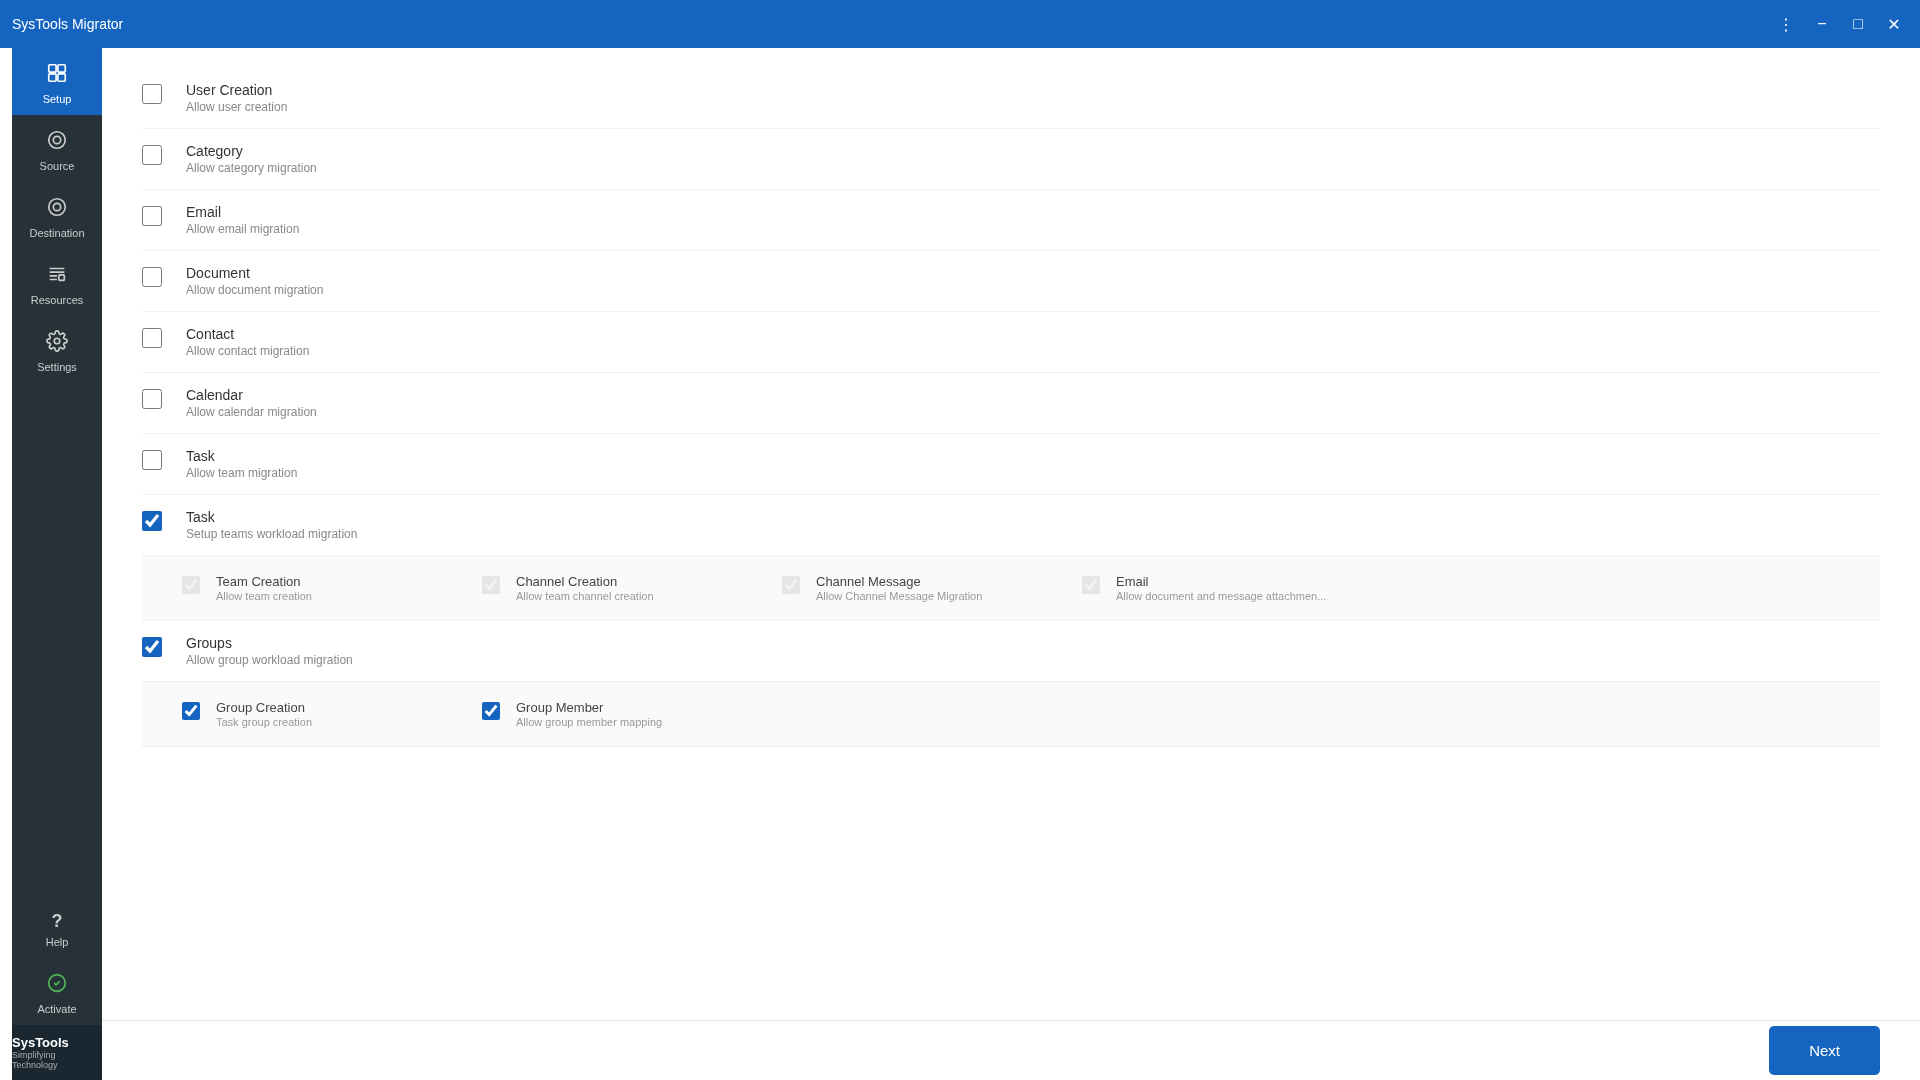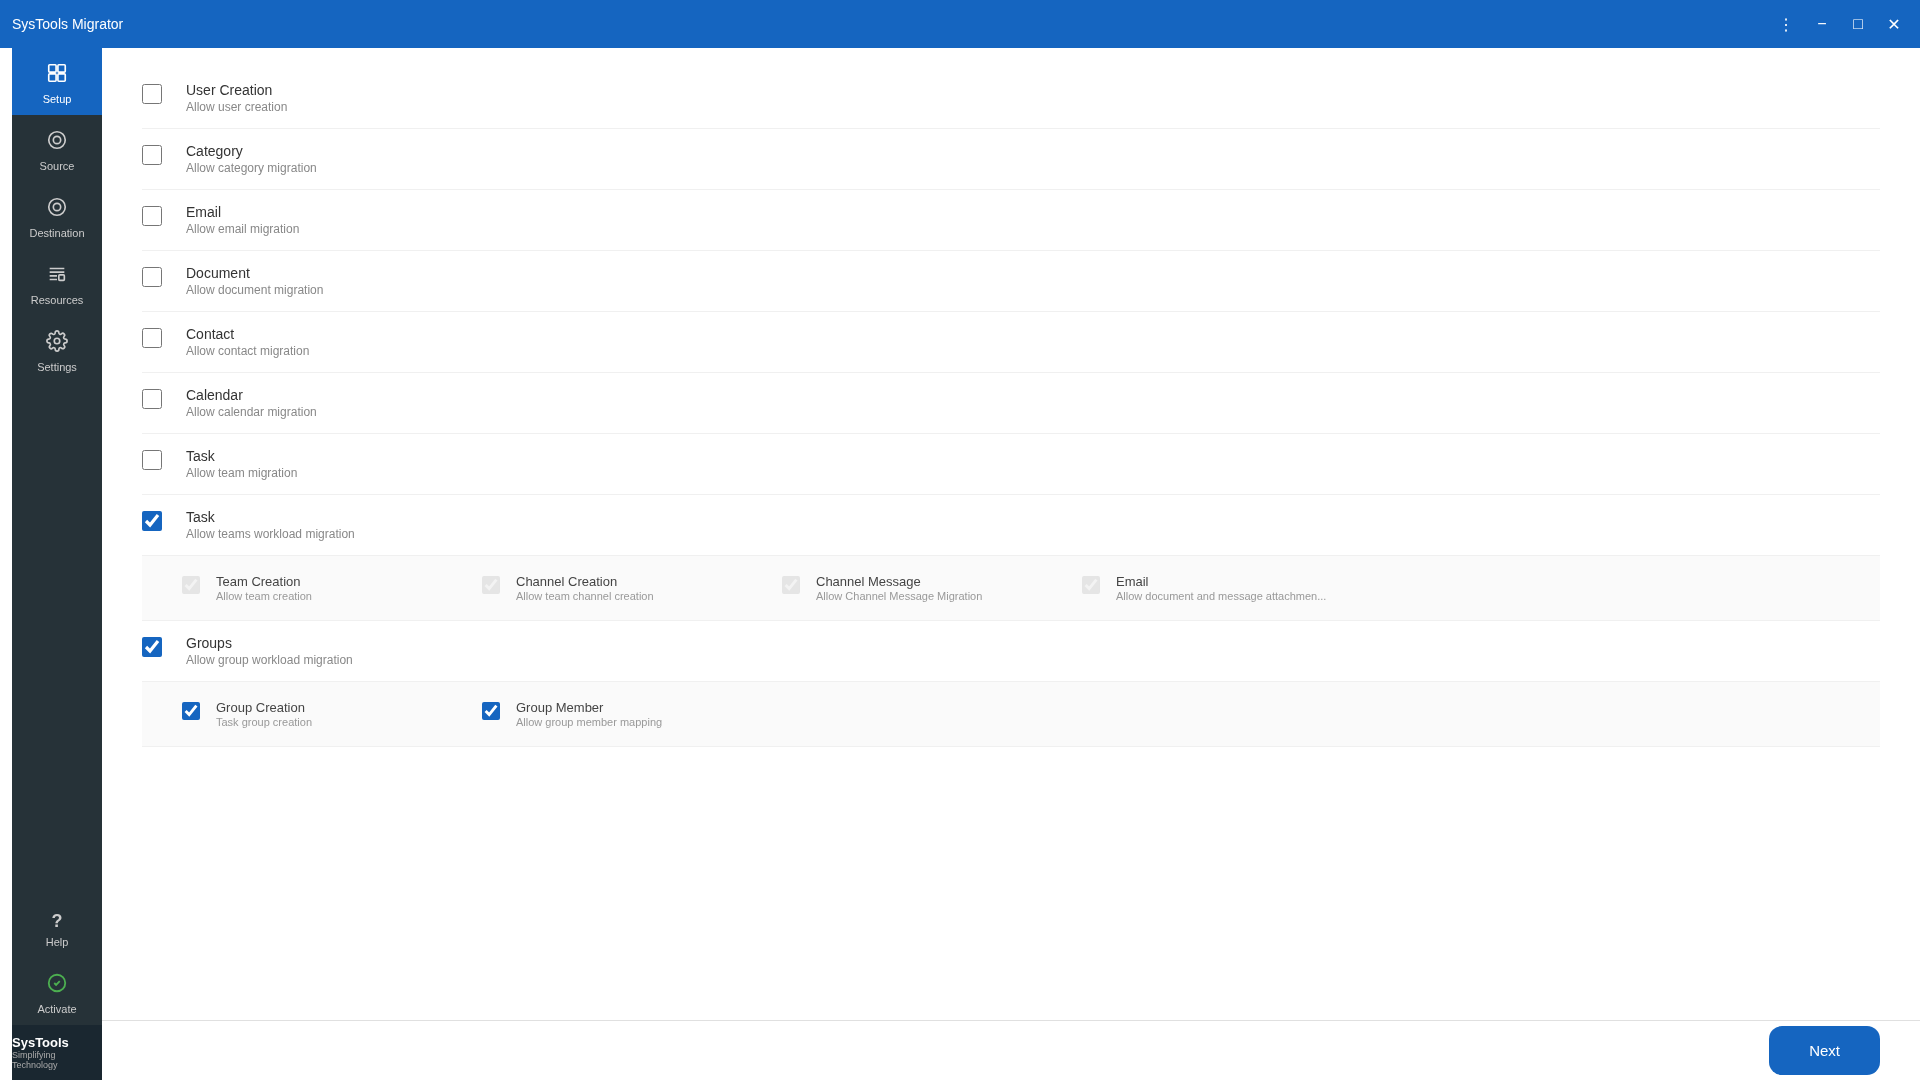--- a/index.html
+++ b/index.html
@@ -152,21 +152,21 @@
       justify-content: flex-end;
       padding: 0 40px;
       flex-shrink: 0;
     }
     .next-btn {
       background: #1565C0;
       color: #fff;
       border: none;
       padding: 16px 40px;
       font-size: 15px;
-      border-radius: 13px;
+      border-radius: 5px;
       cursor: pointer;
       font-weight: 500;
     }
 
     
     .content-area::-webkit-scrollbar { width: 6px; }
     .content-area::-webkit-scrollbar-thumb { background: #ccc; border-radius: 3px; }
   </style>
 </head>
 <body>
@@ -302,21 +302,21 @@
           <div class="cb-wrap"><input type="checkbox" style=""></div>
           <div class="item-text">
             <div class="item-title">Task</div>
             <div class="item-desc">Allow team migration</div>
           </div>
         </div>
         <div class="item-row">
           <div class="cb-wrap"><input type="checkbox" checked="" style=""></div>
           <div class="item-text">
             <div class="item-title">Task</div>
-            <div class="item-desc">Allow teams workload migration</div>
+            <div class="item-desc">Setup teams workload migration</div>
           </div>
         </div>
         <div class="sub-items-row">
           <div class="sub-item">
             <div class="cb-wrap cb-disabled"><input type="checkbox" disabled="" checked="" style=""></div>
             <div class="item-text">
               <div class="item-title">Team Creation</div>
               <div class="item-desc">Allow team creation</div>
             </div>
           </div>

